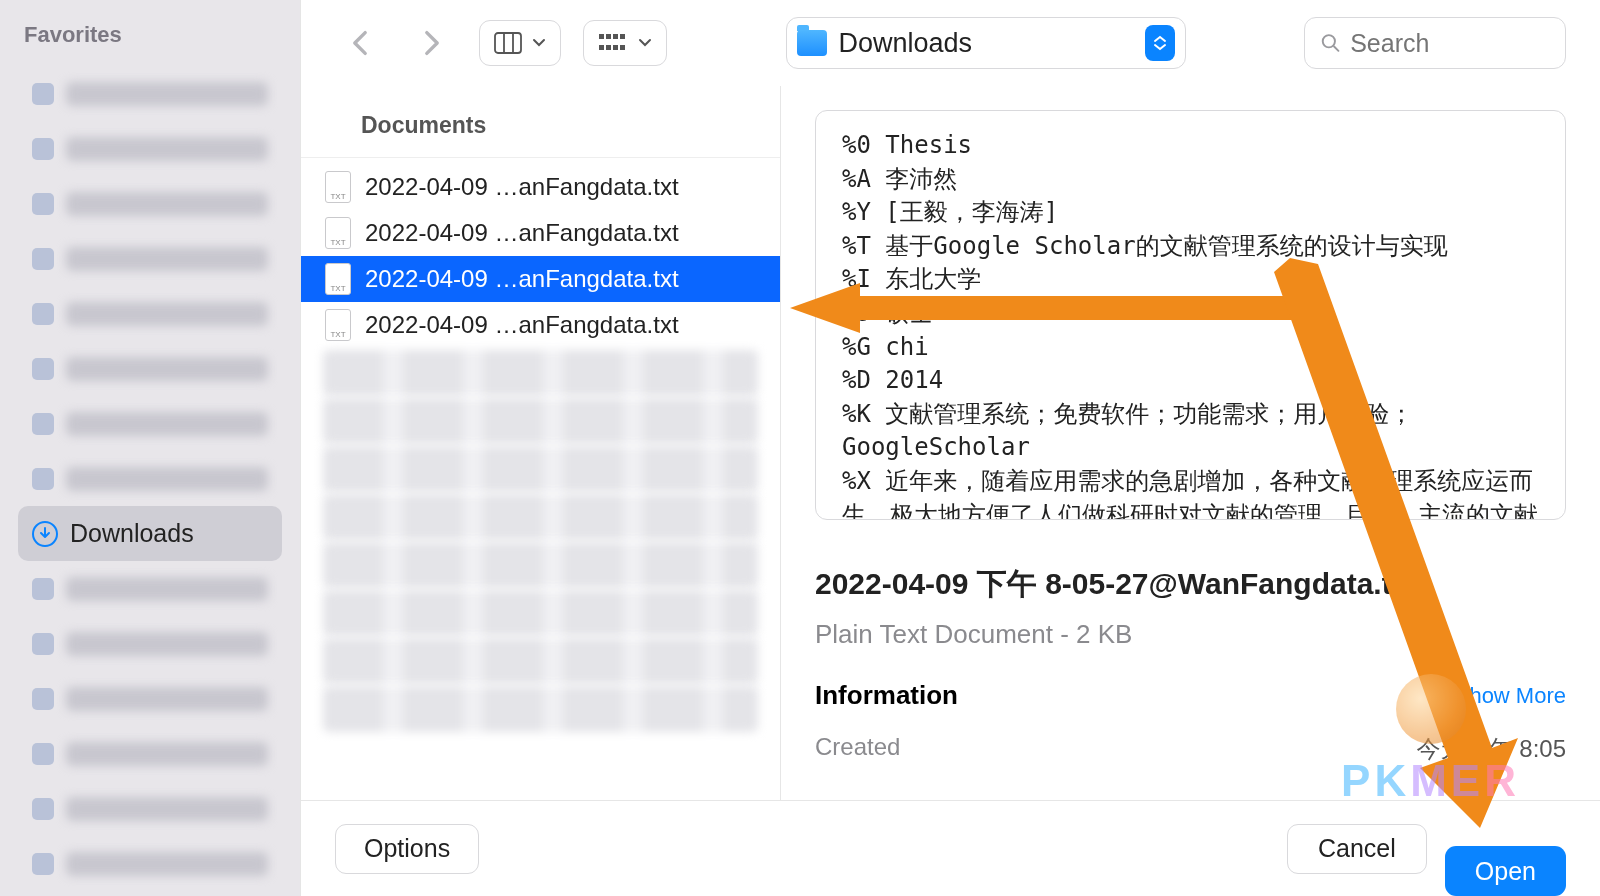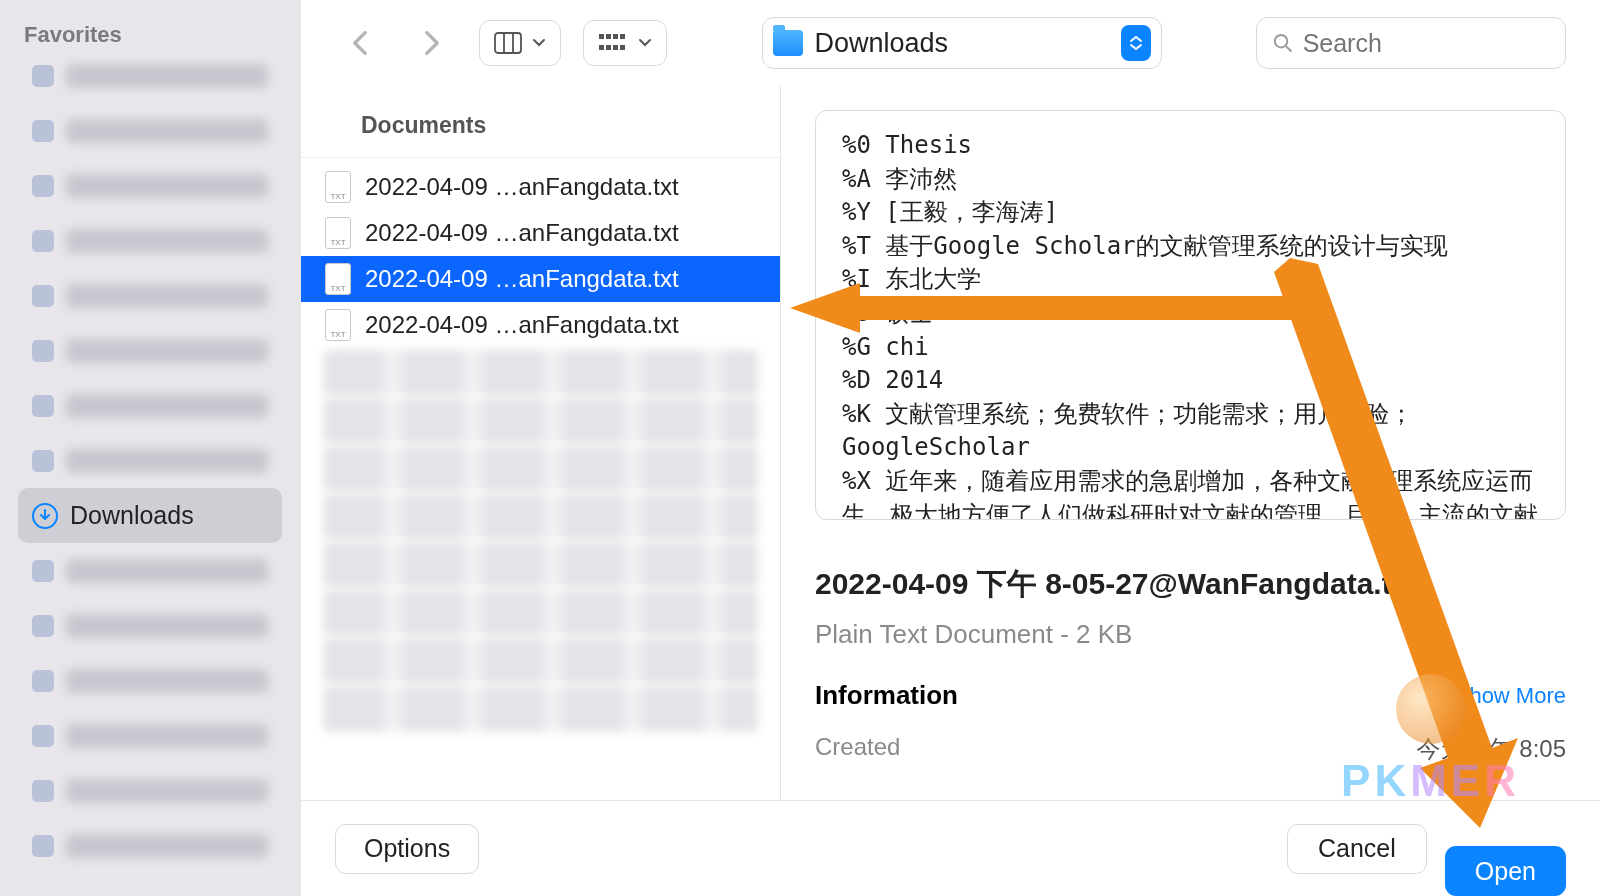--- a/index.html
+++ b/index.html
@@ -16,20 +16,21 @@
   width: 300px;
   height: 100%;
   background: #e8e6ea;
   padding: 22px 18px;
   position: relative;
 }
 .sidebar-title {
   font-size: 22px;
   font-weight: 700;
   color: #7b7882;
+  margin-bottom: 18px;
   padding-left: 6px;
 }
 .side-item {
   height: 55px;
   border-radius: 10px;
   display: flex;
   align-items: center;
   padding: 0 14px;
   gap: 12px;
 }
@@ -100,21 +101,21 @@
 }
 .loc-select .txt { font-size: 27px; color:#222; flex:1; }
 .loc-select .updn {
   width: 30px; height: 36px; border-radius: 8px;
   background:#0a84ff; display:flex; flex-direction:column; align-items:center; justify-content:center;
 }
 .loc-select .updn svg { display:block; }
 .spacer { flex:1; }
 .search-box {
   display:flex; align-items:center; gap:10px;
-  height: 52px; width: 310px;
+  height: 52px; width: 262px;
   border: 1.3px solid #d9d9dc; border-radius: 12px;
   padding: 0 16px;
 }
 .search-box input {
   border:none; outline:none; font-size:25px; color:#888; width:100%;
   background: transparent;
 }
 .content-row {
   flex:1; display:flex; min-height:0;
 }

